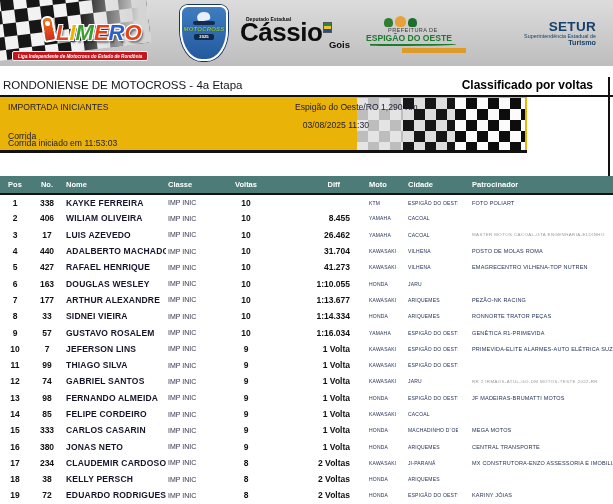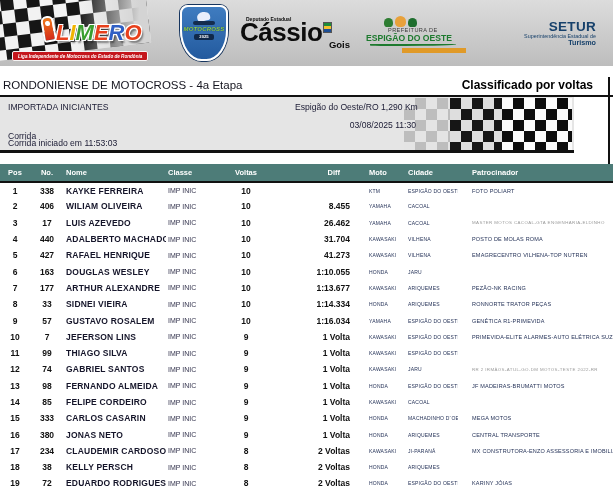--- a/index.html
+++ b/index.html
@@ -72,37 +72,37 @@
   .setur-tur { font-size:7.2px; font-weight:bold; line-height:8px; }
 
   
   .title-row { position:absolute; top:78px; left:3px; right:6px; display:flex;
     justify-content:space-between; align-items:center; }
   .title-left { font-size:11.5px; color:#15151f; }
   .title-right { font-size:12px; font-weight:bold; color:#000; padding-right:14px; }
   .title-underline { position:absolute; top:95px; left:0; width:613px; height:2px; background:#111; }
 
   
-  .info-box { position:absolute; top:97px; left:0; width:574px; height:56px; background:#e5e5e5;
+  .info-box { position:absolute; top:97px; left:0; width:527px; height:56px; background:#eab308;
     border-bottom:3px solid #111; }
   .info-box .txt { position:absolute; font-size:8.6px; color:#1a1a33; z-index:2; white-space:nowrap; }
   .i-cat { left:8px; top:5px; }
   .i-track { left:295px; top:5px; }
   .i-corrida { left:8px; top:34px; }
   .i-dt { right:158px; top:23px; }
   .i-start { left:8px; top:41px; }
   .checker-zone { position:absolute; right:2px; top:1px; bottom:0; width:168px; z-index:1; display:flex; }
   .cz-a { width:46px; background:repeating-conic-gradient(#bdbdbd 0% 25%, #e4e4e4 0% 50%); background-size:22px 22px; }
   .cz-b { width:52px; background:repeating-conic-gradient(#161616 0% 25%, #dedede 0% 50%); background-size:22px 22px; background-position:11px 0; }
   .cz-c { width:70px; background:repeating-conic-gradient(#0d0d0d 0% 25%, #fbfbfb 0% 50%); background-size:22px 22px; }
 
   .right-edge { position:absolute; top:77px; right:3px; width:2px; height:106px; background:#111; }
 
   
-  table.results { position:absolute; top:164px; left:0; width:613px; border-collapse:collapse; table-layout:fixed; }
+  table.results { position:absolute; top:176px; left:0; width:613px; border-collapse:collapse; table-layout:fixed; }
   .results th { background:#4d7c78; color:#fff; font-size:7.5px; font-weight:bold; height:18px;
     border-bottom:2.5px solid #111; text-align:left; }
   .results td { height:16.3px; overflow:hidden; white-space:nowrap; }
   th.c-pos, td.pos { text-align:center; }
   th.c-no, td.no { text-align:center; }
   th.c-nome, td.nome { padding-left:2px; }
   th.c-classe, td.classe { padding-left:2px; }
   th.c-voltas, td.voltas { text-align:center; }
   th.c-diff { text-align:right; padding-right:16px; }
   td.diff { text-align:right; padding-right:6px; }

